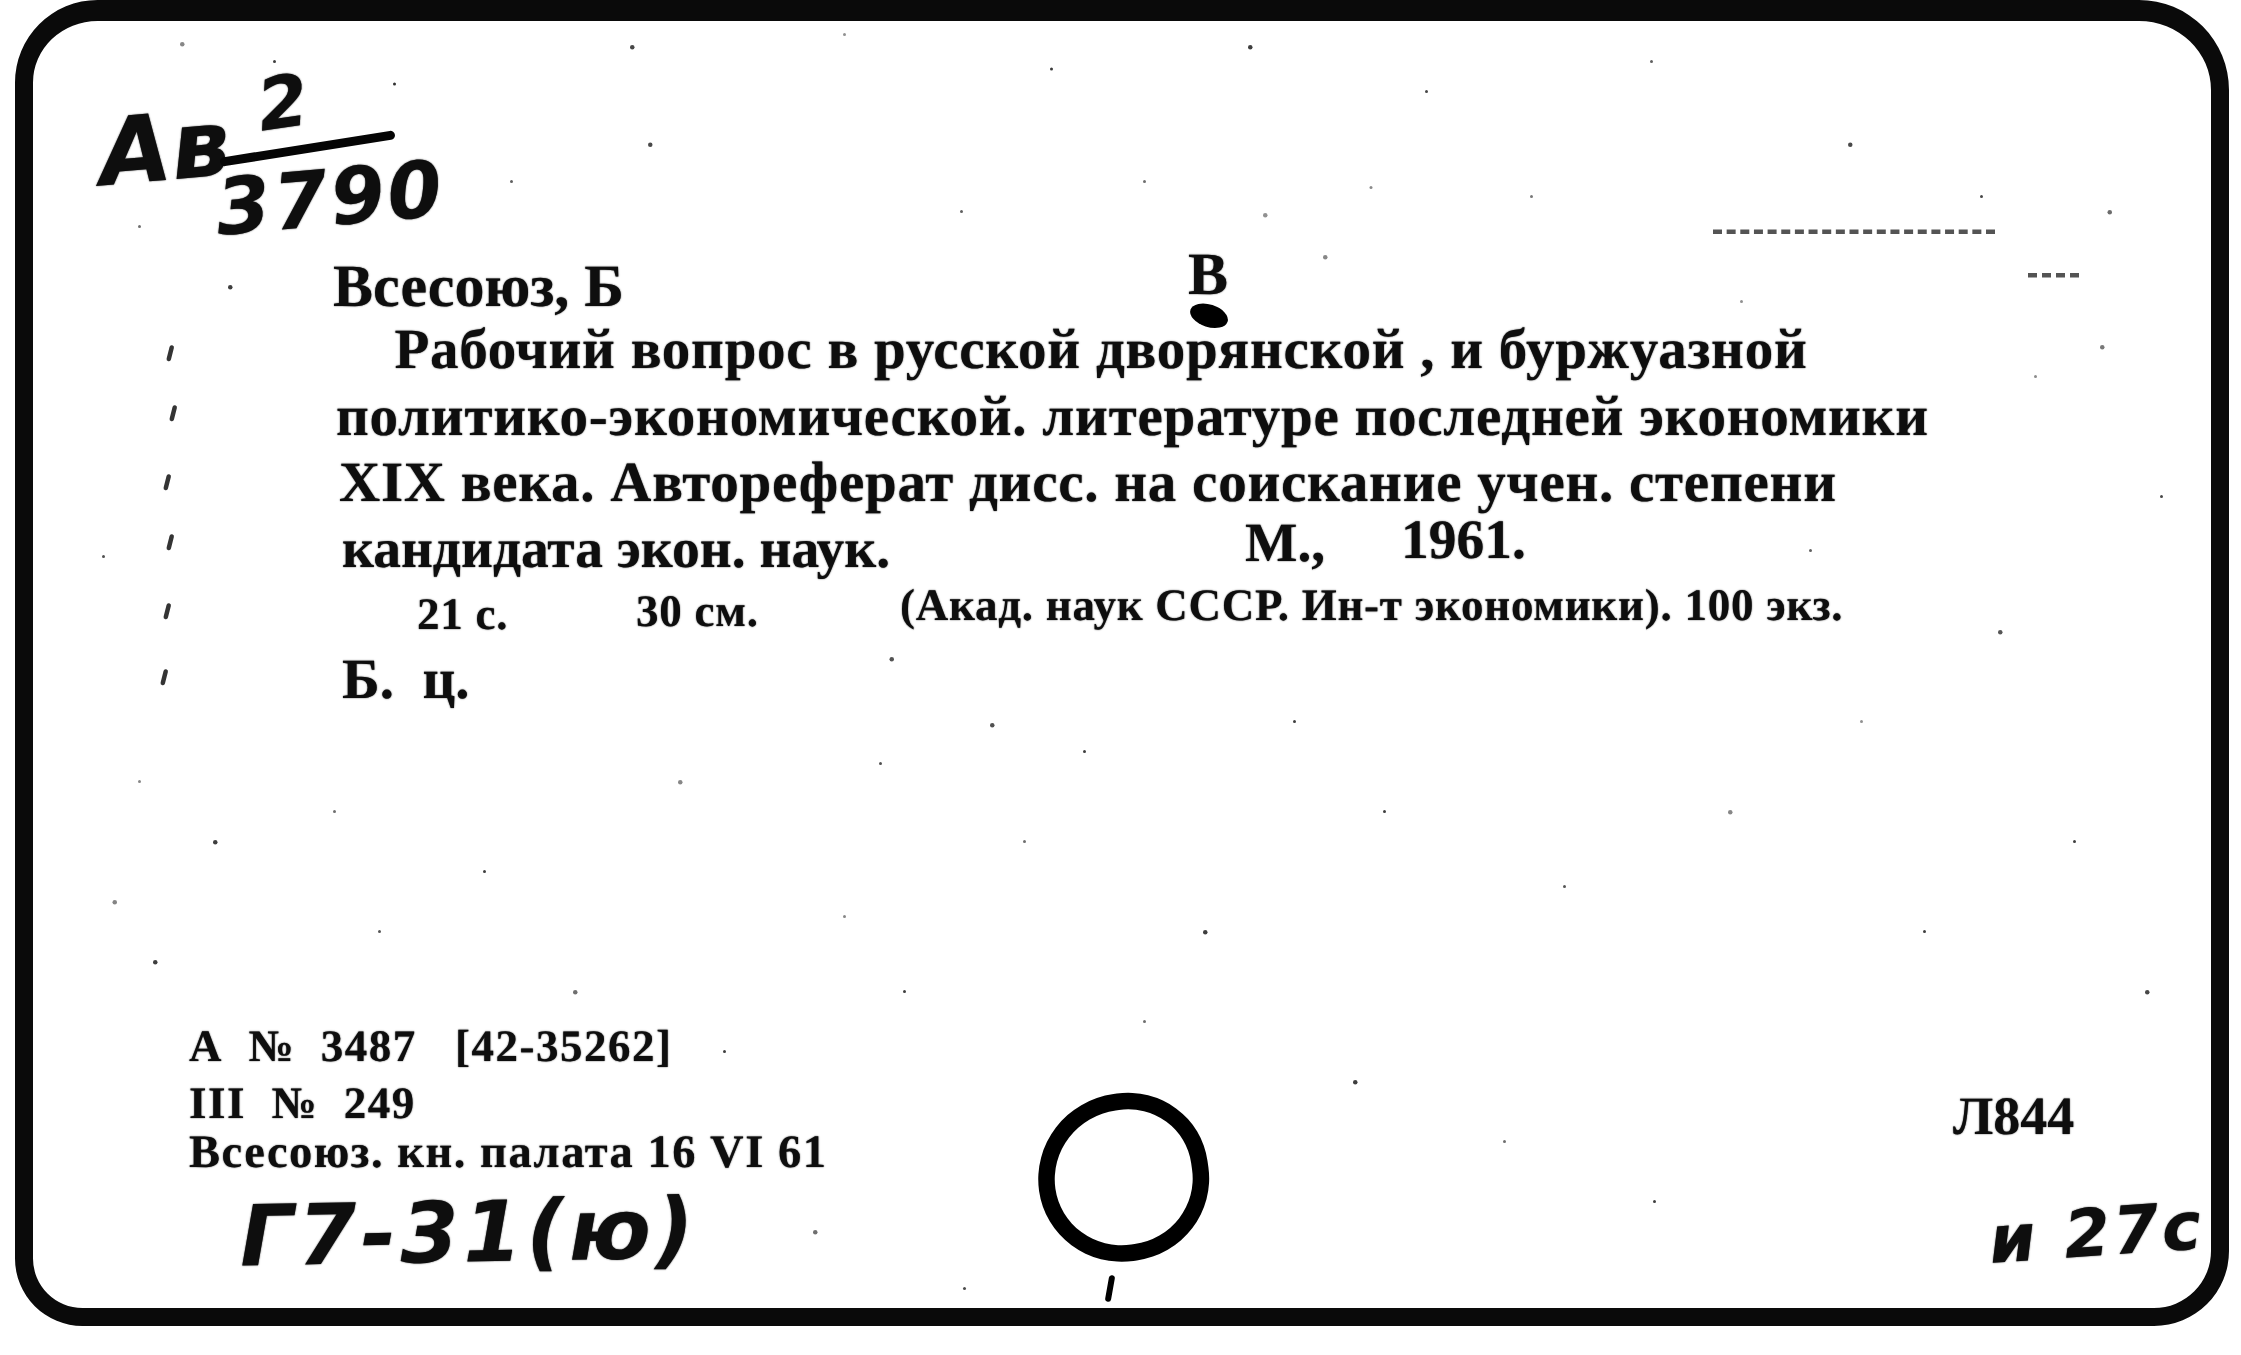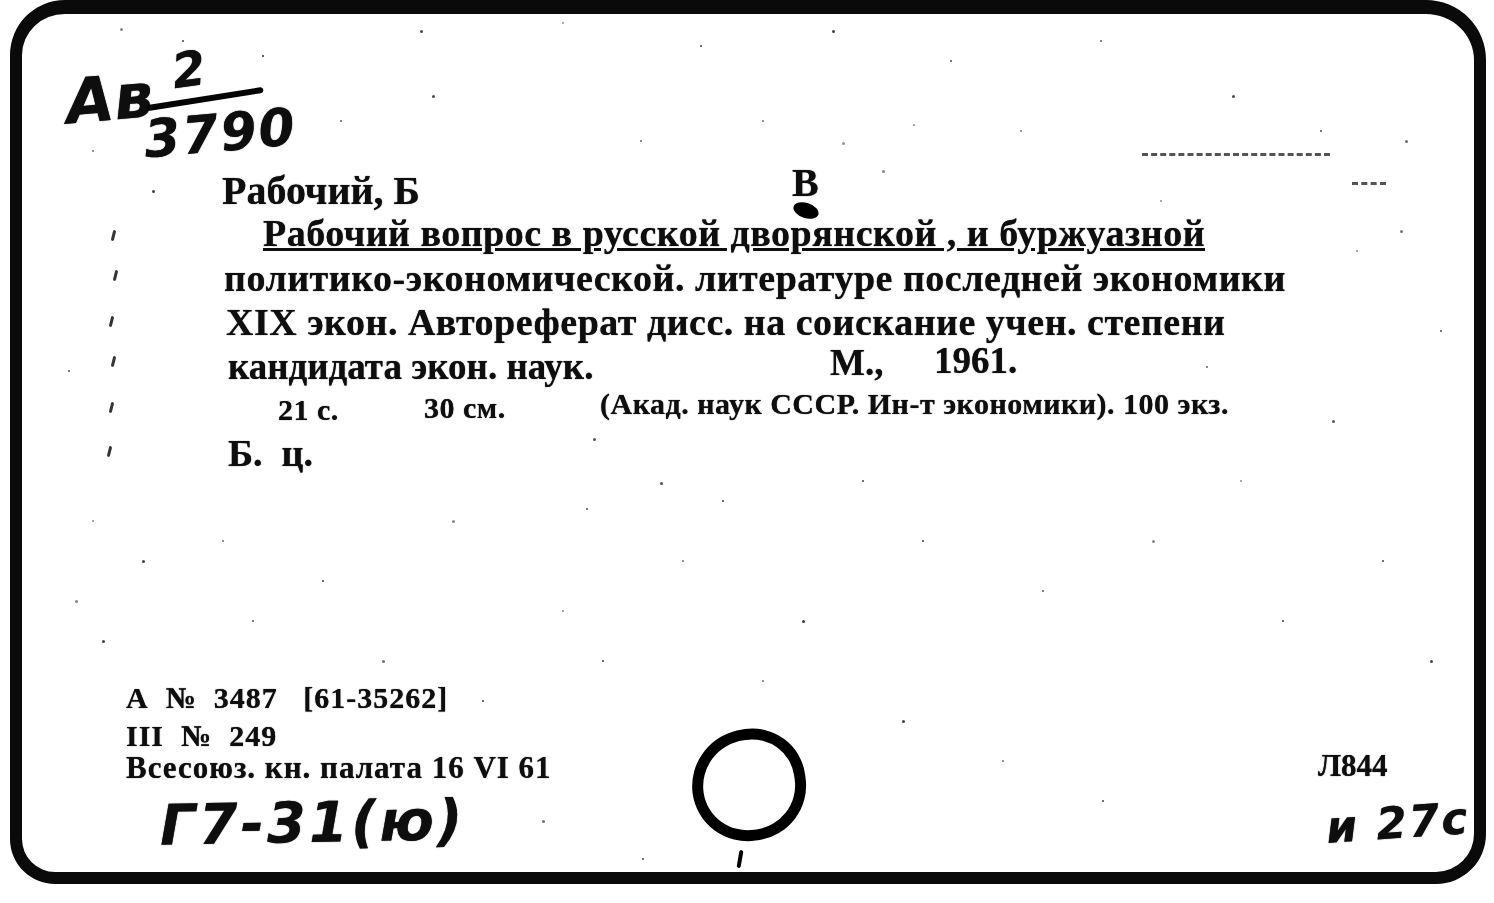--- a/index.html
+++ b/index.html
@@ -37,48 +37,48 @@
 </head>
 <body>
 
 <div class="card"></div>
 
 <div class="t hand" style="left:66px;top:66px;font-size:62px;transform:rotate(-5deg);">Ав</div>
 <div class="t hand" style="left:172px;top:44px;font-size:48px;transform:rotate(-8deg);">2</div>
 <div class="fracbar"></div>
 <div class="t hand" style="left:144px;top:106px;font-size:52px;transform:rotate(-5deg);letter-spacing:2px;">3790</div>
 
-<div class="t serif" style="left:222px;top:170px;font-size:40px;">Рабочий, Б</div>
+<div class="t serif" style="left:222px;top:170px;font-size:40px;">Всесоюз, Б</div>
 <div class="t serif" style="left:792px;top:162px;font-size:40px;">В</div>
 <div class="blob" style="left:793px;top:203px;width:26px;height:15px;transform:rotate(18deg);"></div>
 
-<div class="t serif title-size" style="left:263px;top:214px;text-decoration:underline;">Рабочий вопрос в русской дворянской , и буржуазной</div>
+<div class="t serif title-size" style="left:263px;top:214px;">Рабочий вопрос в русской дворянской , и буржуазной</div>
 <div class="t serif title-size" style="left:224px;top:259px;">политико-экономической. литературе последней экономики</div>
-<div class="t serif title-size" style="left:226px;top:303px;">XIX экон. Автореферат дисс. на соискание учен. степени</div>
+<div class="t serif title-size" style="left:226px;top:303px;">XIX века. Автореферат дисс. на соискание учен. степени</div>
 
 <div class="t serif" style="left:228px;top:348px;font-size:37px;">кандидата экон. наук.</div>
 <div class="t serif" style="left:830px;top:344px;font-size:37px;">М.,</div>
 <div class="t serif" style="left:934px;top:342px;font-size:37px;">1961.</div>
 
 <div class="t serif coll-size" style="left:278px;top:394px;">21 с.</div>
 <div class="t serif coll-size" style="left:424px;top:392px;">30 см.</div>
 <div class="t serif coll-size" style="left:600px;top:388px;">(Акад. наук СССР. Ин-т экономики). 100 экз.</div>
 
 <div class="t serif" style="left:228px;top:434px;font-size:38px;">Б.  ц.</div>
 
-<div class="t serif reg-size" style="left:126px;top:682px;">А  №  3487   [61-35262]</div>
+<div class="t serif reg-size" style="left:126px;top:682px;">А  №  3487   [42-35262]</div>
 <div class="t serif reg-size" style="left:126px;top:720px;font-family:Liberation Serif, serif;">III  №  249</div>
 <div class="t serif" style="left:126px;top:752px;font-size:31px;letter-spacing:1px;">Всесоюз. кн. палата 16 VI 61</div>
 
 <div class="t hand" style="left:160px;top:794px;font-size:56px;letter-spacing:3px;transform:rotate(-1deg);">Г7-31(ю)</div>
 
 <div class="circle-mark"></div>
 <div class="blob" style="left:738px;top:850px;width:4px;height:18px;border-radius:2px;transform:rotate(10deg);"></div>
 
-<div class="t serif" style="left:1302px;top:750px;font-size:31px;margin-left:16px;">Л844</div>
+<div class="t serif" style="left:1302px;top:726px;font-size:36px;">Л844</div>
 <div class="t hand" style="left:1326px;top:800px;font-size:44px;transform:rotate(-4deg);letter-spacing:2px;">и 27с</div>
 
 <div class="dashline" style="left:1142px;top:153px;width:188px;"></div>
 <div class="dashline" style="left:1352px;top:182px;width:34px;"></div>
 
 <div class="tick" style="left:112px;top:230px;"></div>
 <div class="tick" style="left:114px;top:270px;"></div>
 <div class="tick" style="left:110px;top:316px;"></div>
 <div class="tick" style="left:112px;top:356px;"></div>
 <div class="tick" style="left:110px;top:402px;"></div>

